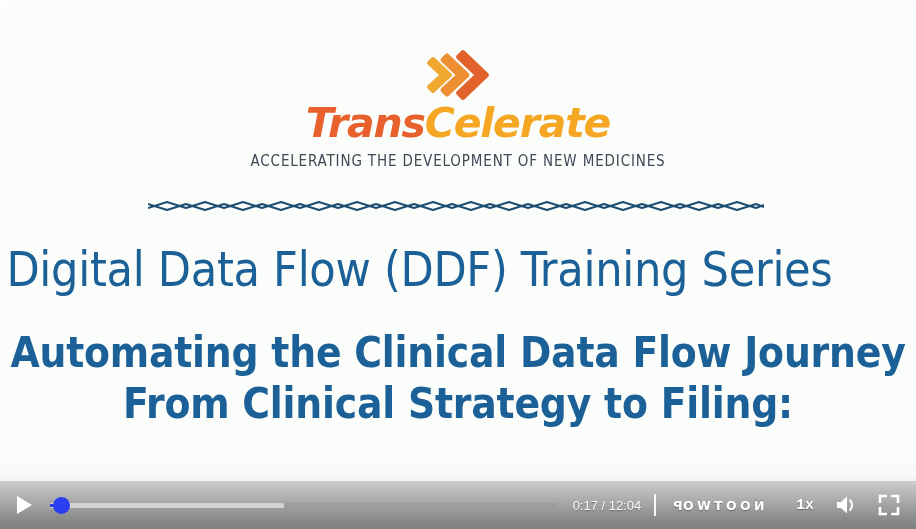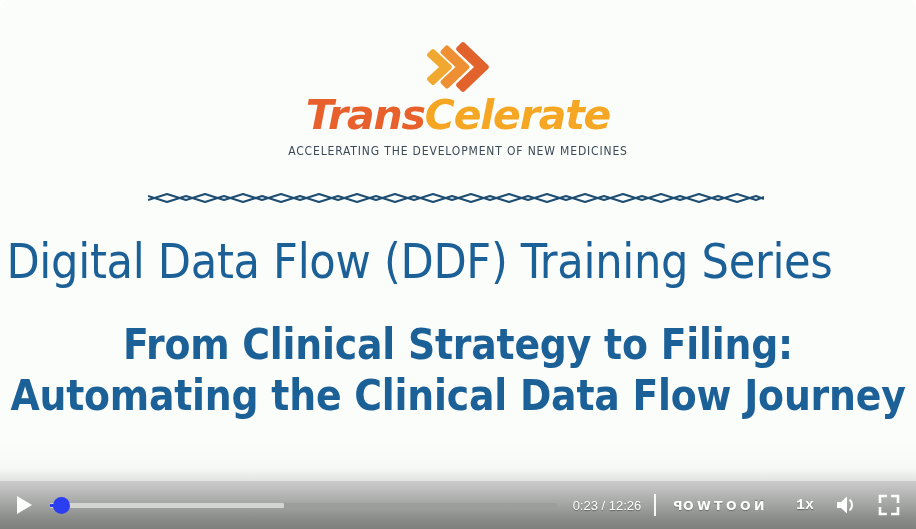--- a/index.html
+++ b/index.html
@@ -18,21 +18,21 @@
     width: 916px;
     height: 529px;
     background: #fbfdfa;
     border-radius: 9px 9px 0 0;
     overflow: hidden;
   }
 
   
   #stage {
     position: absolute;
-    left: 0; top: 8px;
+    left: 0; top: 16px;
     width: 916px;
     height: 481px;
     background: #fbfdfa;
   }
 
   
   #logo-block {
     position: absolute;
     left: 0;
     top: 34px;
@@ -65,21 +65,21 @@
     font-style: italic;
     font-size: 21px;
     letter-spacing: 1.6px;
     color: #5aa9dc;
     margin-top: 1px;
     line-height: 1.1;
   }
 
   .logo-tag {
     font-family: "DejaVu Sans Condensed", "DejaVu Sans", sans-serif;
-    font-size: 12px;
+    font-size: 15px;
     letter-spacing: 0.85px;
     color: #3d4956;
     margin-top: 9px;
     line-height: 1.1;
   }
 
   
   #divider {
     position: absolute;
     left: 148px;
@@ -283,41 +283,41 @@
     </div>
 
     <svg id="divider" viewBox="0 0 616 24" preserveAspectRatio="none" xmlns="http://www.w3.org/2000/svg">
       <polyline points="0,14 19,8 38,14 57,8 76,14 95,8 114,14 133,8 152,14 171,8 190,14 209,8 228,14 247,8 266,14 285,8 304,14 323,8 342,14 361,8 380,14 399,8 418,14 437,8 456,14 475,8 494,14 513,8 532,14 551,8 570,14 589,8 608,14 616,11" fill="none" stroke="#1e4d72" stroke-width="2.1" stroke-linejoin="round"></polyline>
       <polyline points="0,10 19,16 38,10 57,16 76,10 95,16 114,10 133,16 152,10 171,16 190,10 209,16 228,10 247,16 266,10 285,16 304,10 323,16 342,10 361,16 380,10 399,16 418,10 437,16 456,10 475,16 494,10 513,16 532,10 551,16 570,10 589,16 608,10 616,13" fill="none" stroke="#1e4d72" stroke-width="2.1" stroke-linejoin="round"></polyline>
     </svg>
 
     <div id="headline">Digital Data Flow (DDF) Training Series</div>
 
     <div id="subhead">
+      <span class="sh-line">Automating the Clinical Data Flow Journey</span>
       <span class="sh-line">From Clinical Strategy to Filing:</span>
-      <span class="sh-line">Automating the Clinical Data Flow Journey</span>
     </div>
 
     <div id="stage-fade"></div>
   </div>
 
   <div id="controlbar">
 
     <div id="play-button" title="Play">
       <div id="play-glyph"></div>
     </div>
 
     <div id="scrub-area">
       <div id="track-bg"></div>
       <div id="track-buffer" style="width: 233.666px;"></div>
       <div id="track-played" style="width: 11.6833px;"></div>
       <div id="scrub-handle" style="left: 9.18328px;"></div>
     </div>
 
-    <div id="time-display">0:23 / 12:26</div>
+    <div id="time-display">0:17 / 12:04</div>
 
     <div id="divider-pipe"></div>
 
     <div id="brand-logo"><span class="flip-p">P</span><span>O</span><span>W</span><span>T</span><span>O</span><span>O</span><span class="flip-n">N</span></div>
 
     <div id="speed-button">1x</div>
 
     <div id="volume-button" title="Mute">
       <svg width="24" height="22" viewBox="0 0 24 22" xmlns="http://www.w3.org/2000/svg">
         <path d="M2 8 H6 L12 2.5 V19.5 L6 14 H2 Z" fill="#ffffff"></path>

